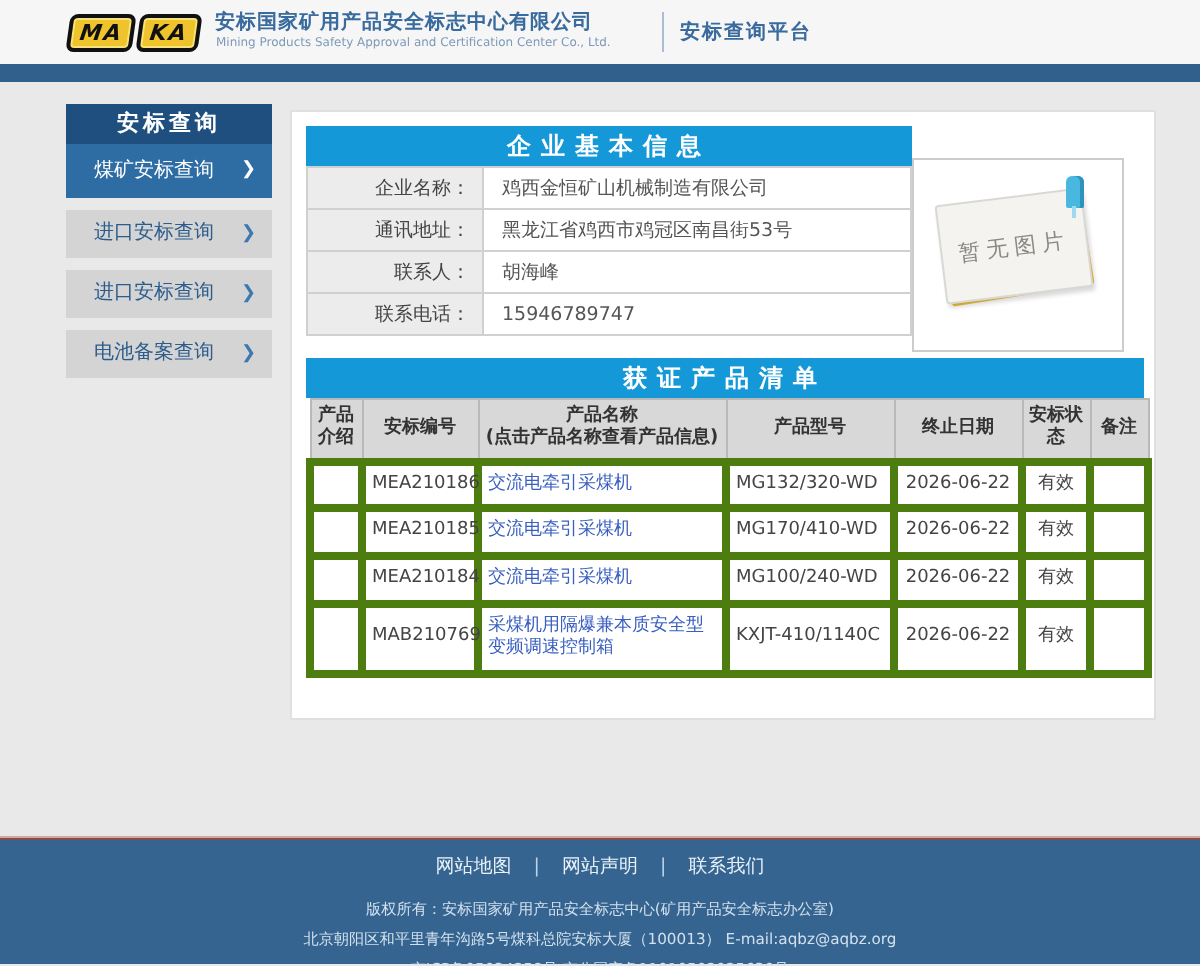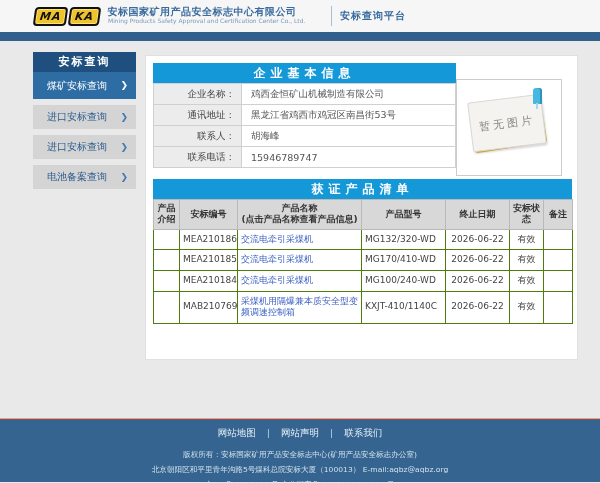--- a/index.html
+++ b/index.html
@@ -90,21 +90,21 @@
     content:""; position:absolute; left:3px; top:15px; width:2px; height:6px; background:#9fd9ef;
   }
   
   .prod-table { width:419px; table-layout:fixed; margin-top:0; }
   .prod-table th {
     background:#d8d8d8; border:1px solid #b9b9b9; font-size:9px; color:#333;
     font-weight:bold; padding:3px 1px; line-height:1.25;
   }
   .prod-table th .sub { font-weight:bold; display:block; }
   .prod-table td {
-    border:1px solid #4d7c0f; font-size:9px; color:#444;
+    border:4px solid #4d7c0f; font-size:9px; color:#444;
     padding:4px 3px; background:#fff; line-height:1.3;
   }
   .col-intro{width:26px;} .col-cert{width:58px;} .col-name{width:124px;}
   .col-model{width:84px;} .col-date{width:64px;} .col-status{width:34px;margin-left:16px;} .col-remark{width:29px;}
   .td-center { text-align:center; }
   .prod-link { color:#3a5fc0; text-decoration:none; cursor:pointer; }
   
   .redline { height:2px; background:#8e4a44; border-top:1px solid #cfaaa5; }
   .footer { height:62px; background:#34648f; text-align:center; padding-top:7px; }
   .f-links { font-size:9.5px; color:#e8f1f9; }

